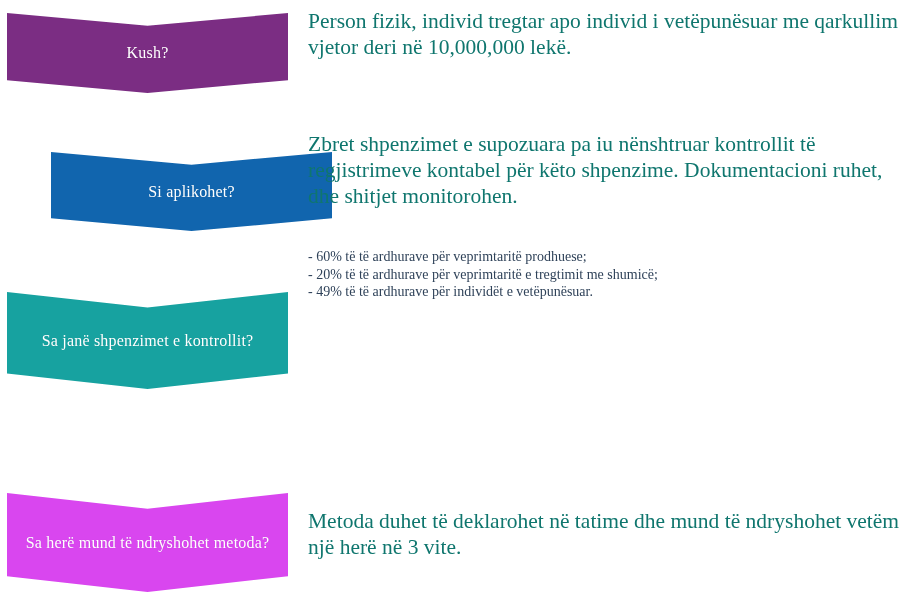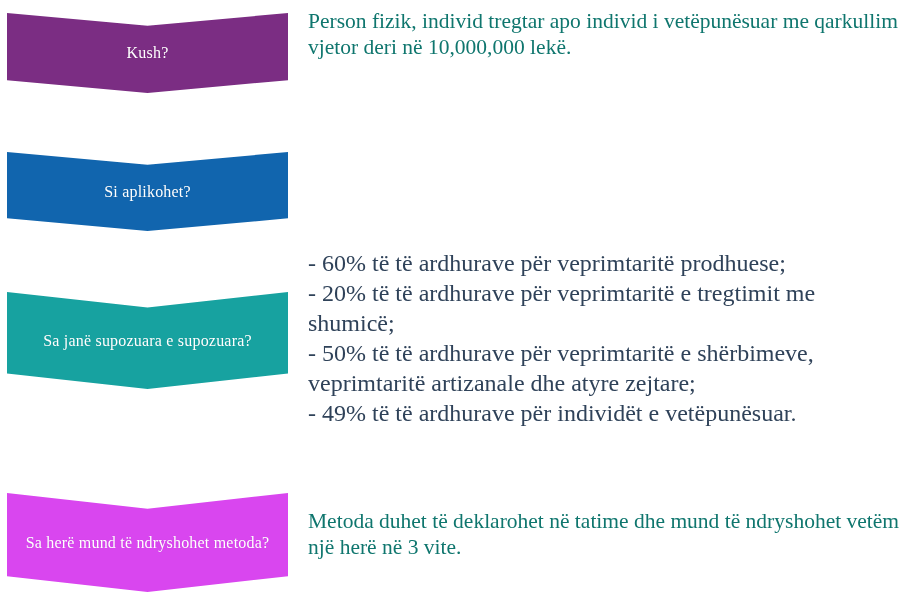--- a/index.html
+++ b/index.html
@@ -63,21 +63,21 @@
     line-height: 1.22;
   }
   .body-text p {
     margin: 0;
   }
   .body-list {
     position: absolute;
     left: 308px;
     width: 592px;
     color: #2f4259;
-    font-size: 24px;
+    font-size: 14px;
     line-height: 1.25;
   }
   .body-list .li {
     margin: 0;
     text-indent: 0;
   }
 
   
   #block-who-chevron      { top: 13px;  height: 80px;  background: #7b2d83; }
   #block-who-text         { top: 8px; }
@@ -96,31 +96,33 @@
 
 <div id="infographic">
 
   <div id="block-who-chevron" class="chevron" style="background: rgb(123, 45, 131);">
     <div class="chevron-label">Kush?</div>
   </div>
   <div id="block-who-text" class="body-text">
     <p>Person fizik, individ tregtar apo individ i vetëpunësuar me qarkullim vjetor deri në 10,000,000 lekë.</p>
   </div>
 
-  <div id="block-how-chevron" class="chevron" style="background: rgb(17, 101, 174);">
+  <div id="block-how-chevron" class="chevron" style="background: rgb(17, 101, 174); margin-left: 44px;">
     <div class="chevron-label">Si aplikohet?</div>
+  </div>
+  <div id="block-how-text" class="body-text">
+    <p>Zbret shpenzimet e supozuara pa iu nënshtruar kontrollit të regjistrimeve kontabel për këto shpenzime. Dokumentacioni ruhet, dhe shitjet monitorohen.</p>
   </div>
 
   <div id="block-expenses-chevron" class="chevron" style="background: rgb(23, 162, 160);">
-    <div class="chevron-label">Sa janë supozuara e supozuara?</div>
+    <div class="chevron-label">Sa janë shpenzimet e kontrollit?</div>
   </div>
   <div id="block-expenses-list" class="body-list">
     <p class="li">- 60% të të ardhurave për veprimtaritë prodhuese;</p>
     <p class="li">- 20% të të ardhurave për veprimtaritë e tregtimit me shumicë;</p>
-    <p class="li">- 50% të të ardhurave për veprimtaritë e shërbimeve, veprimtaritë artizanale dhe atyre zejtare;</p>
     <p class="li">- 49% të të ardhurave për individët e vetëpunësuar.</p>
   </div>
 
   <div id="block-change-chevron" class="chevron" style="background: #d946ef;">
     <div class="chevron-label">Sa herë mund të ndryshohet metoda?</div>
   </div>
   <div id="block-change-text" class="body-text">
     <p>Metoda duhet të deklarohet në tatime dhe mund të ndryshohet vetëm një herë në 3 vite.</p>
   </div>
 

